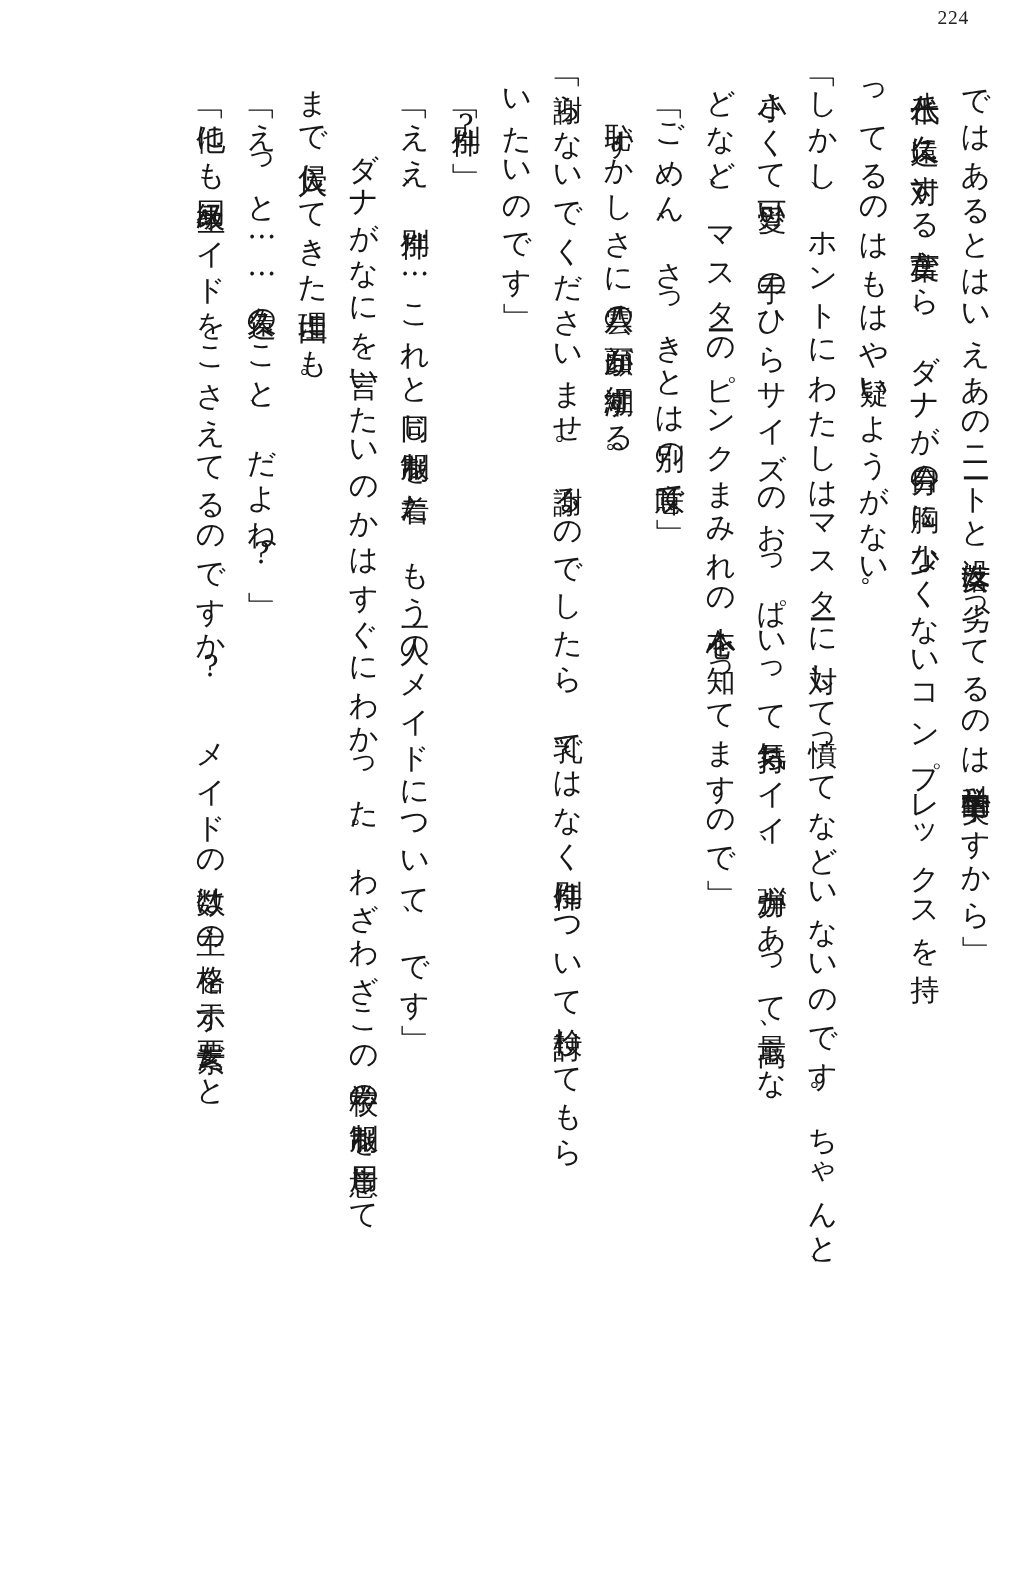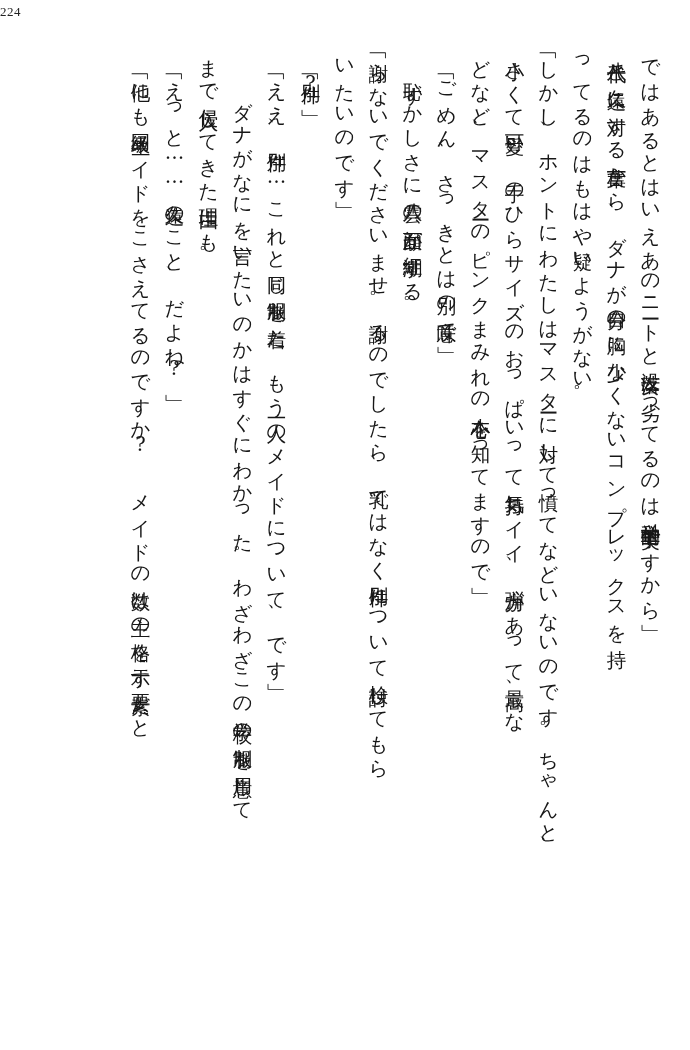--- a/index.html
+++ b/index.html
@@ -17,21 +17,21 @@
     height: 1050px;
     background: #ffffff;
     overflow: hidden;
     box-sizing: border-box;
   }
   .page-number {
     position: absolute;
     top: 4px;
     left: 0;
     right: 44px;
-    text-align: left;
+    text-align: right;
     font-size: 13px;
     letter-spacing: 0.5px;
     color: #222;
     font-family: "Liberation Serif", "DejaVu Serif", serif;
   }
   .text-body {
     position: absolute;
     top: 46px;
     left: 26px;
     right: 30px;

